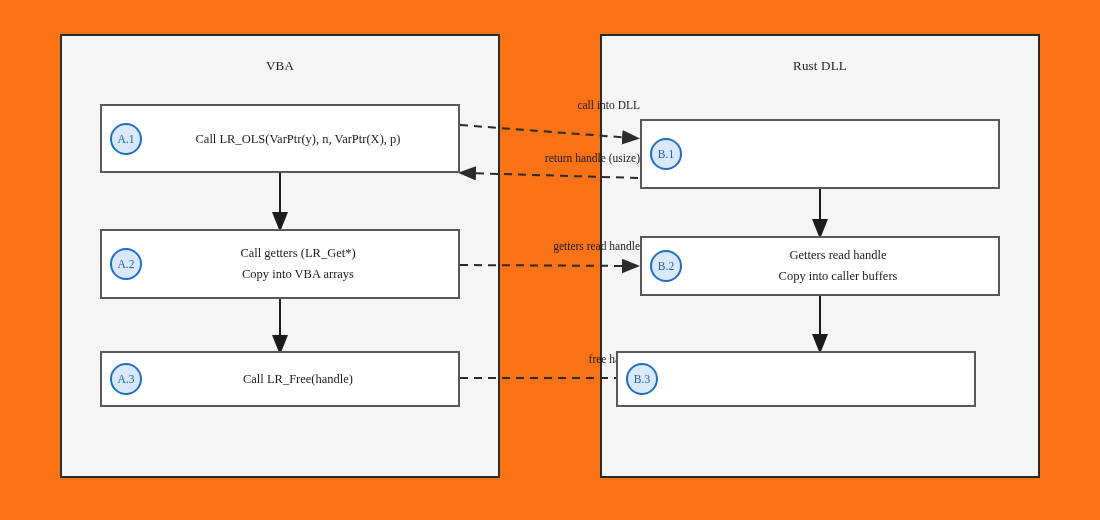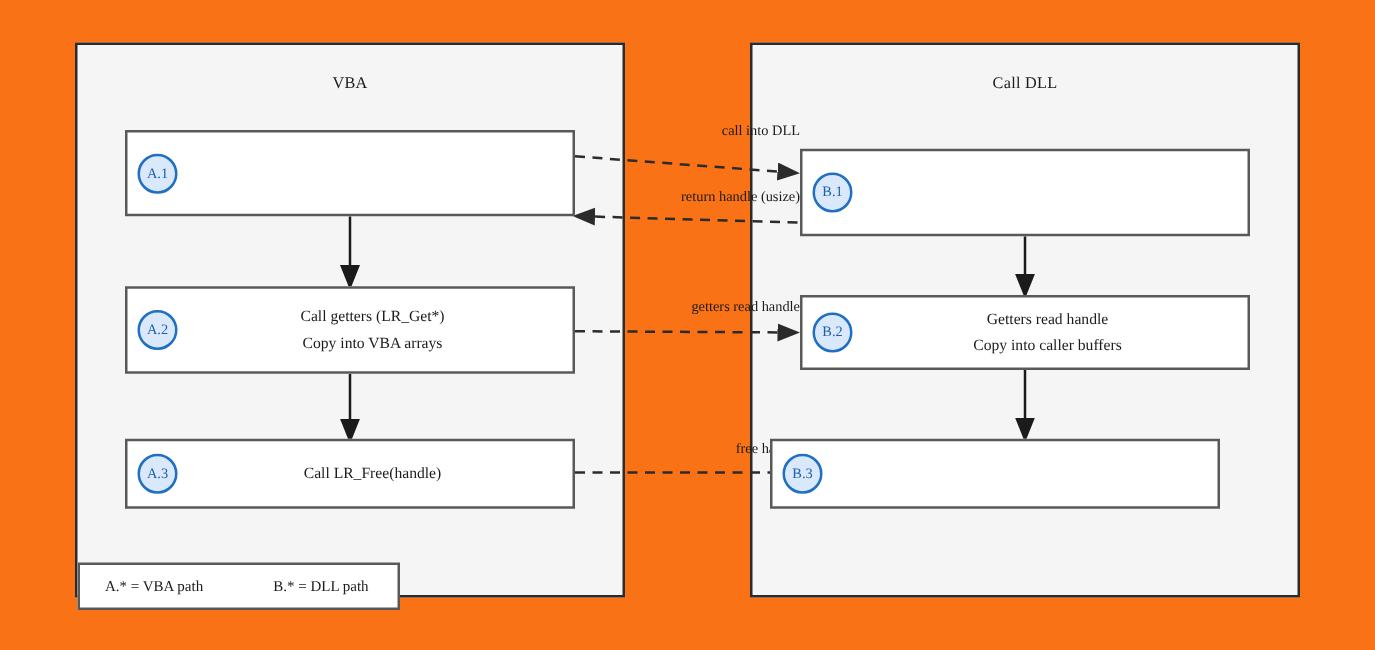--- a/index.html
+++ b/index.html
@@ -108,21 +108,21 @@
 </head>
 <body>
 
 <div id="canvas">
 
   <div class="lane" style="left:60px; top:34px; width:440px; height:444px;">
     <div class="lane-title">VBA</div>
   </div>
 
   <div class="lane" style="left:600px; top:34px; width:440px; height:444px;">
-    <div class="lane-title">Call DLL</div>
+    <div class="lane-title">Rust DLL</div>
   </div>
 
   <svg id="wires" viewBox="0 0 1100 520" xmlns="http://www.w3.org/2000/svg">
     <defs>
       <marker id="arrow-solid" markerWidth="10" markerHeight="10" refX="5" refY="4" orient="auto" markerUnits="strokeWidth">
         <path d="M0,0 L10,4 L0,8 z" fill="#1b1b1b"></path>
       </marker>
       <marker id="arrow-dash" markerWidth="9" markerHeight="9" refX="5" refY="3.6" orient="auto" markerUnits="strokeWidth">
         <path d="M0,0 L9,3.6 L0,7.2 z" fill="#2b2b2b"></path>
       </marker>
@@ -162,20 +162,21 @@
   <div class="edge-label" style="left:470px; top:99px; width:170px;">call into DLL</div>
 
   <div class="edge-label" style="left:470px; top:152px; width:170px;">return handle (usize)</div>
 
   <div class="edge-label" style="left:470px; top:240px; width:170px;">getters read handle</div>
 
   <div class="edge-label" style="left:470px; top:353px; width:170px;">free handle</div>
 
   <div class="node" style="left:100px; top:104px; width:360px; height:69px;">
     <div class="badge">A.1</div>
+    <div class="node-text">Call LR_OLS(VarPtr(y), n, VarPtr(X), p)</div>
   </div>
 
   <div class="node" style="left:100px; top:229px; width:360px; height:70px;">
     <div class="badge">A.2</div>
     <div class="node-text">Call getters (LR_Get*)
 Copy into VBA arrays</div>
   </div>
 
   <div class="node" style="left:100px; top:351px; width:360px; height:56px;">
     <div class="badge">A.3</div>
@@ -189,18 +190,14 @@
   <div class="node" style="left:640px; top:236px; width:360px; height:60px;">
     <div class="badge">B.2</div>
     <div class="node-text">Getters read handle
 Copy into caller buffers</div>
   </div>
 
   <div class="node" style="left:616px; top:351px; width:360px; height:56px;">
     <div class="badge">B.3</div>
   </div>
 
-  <div class="legend" style="left:62px; top:450px; width:258px; height:38px;">
-    <span>A.* = VBA path</span>
-    <span>B.* = DLL path</span>
-  </div>
 
 </div>
 
 </body></html>

